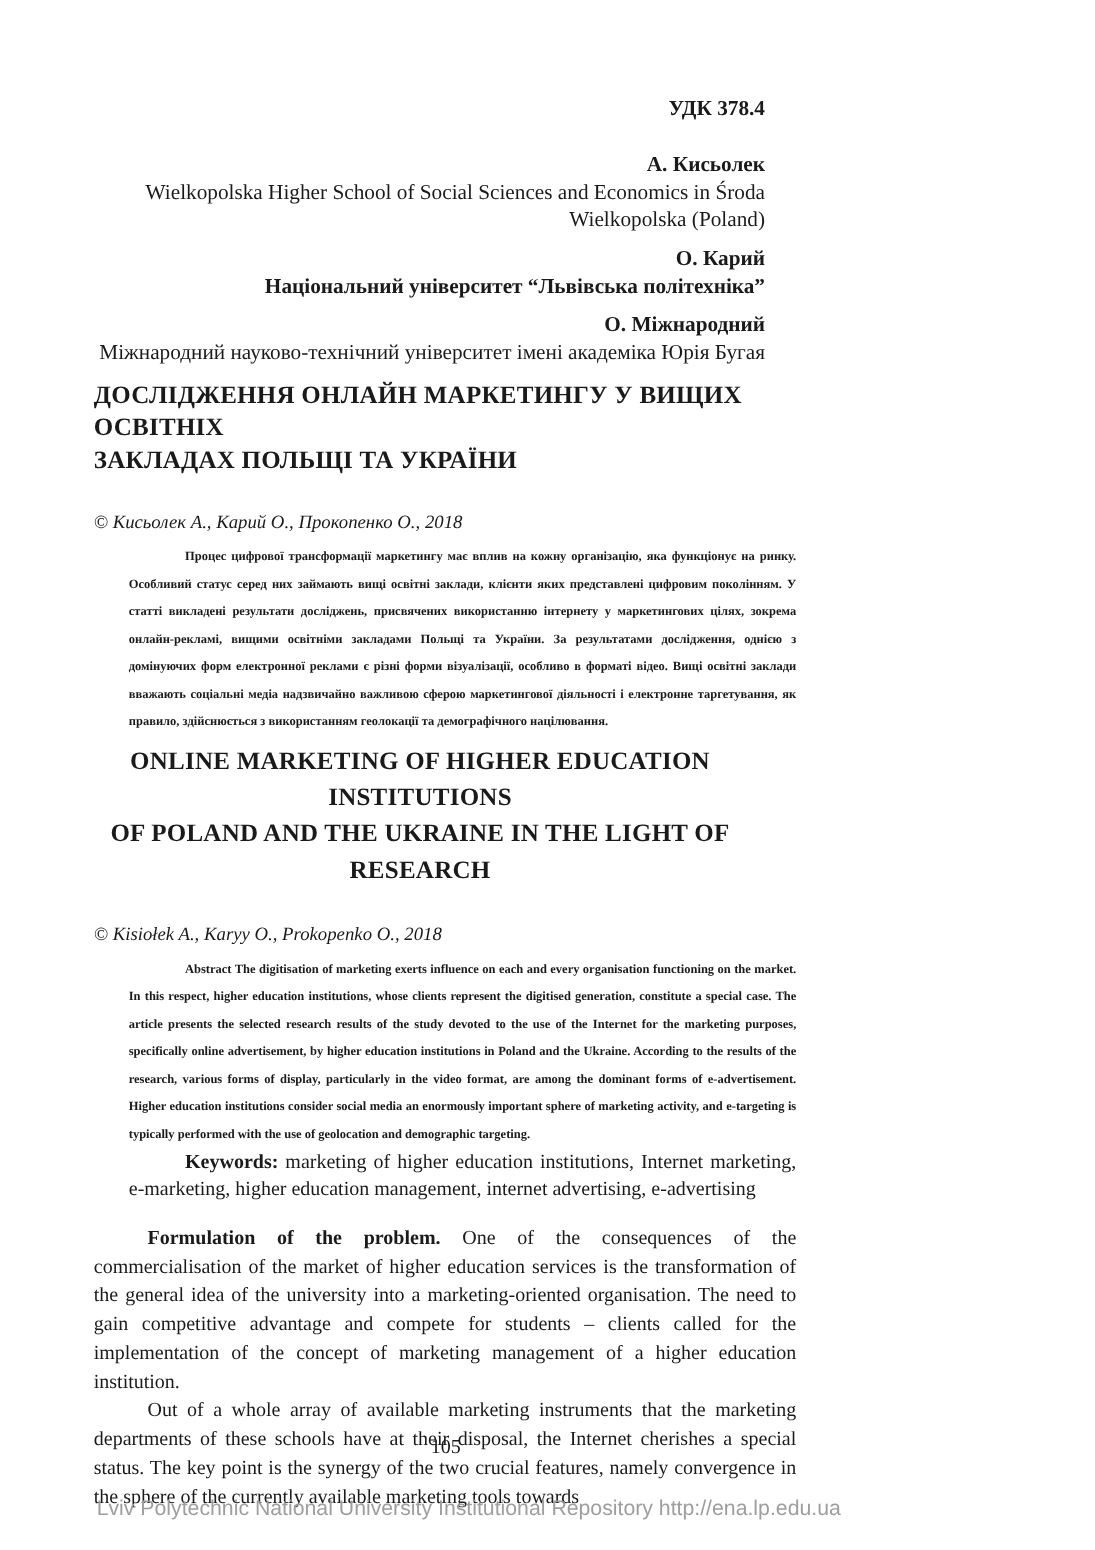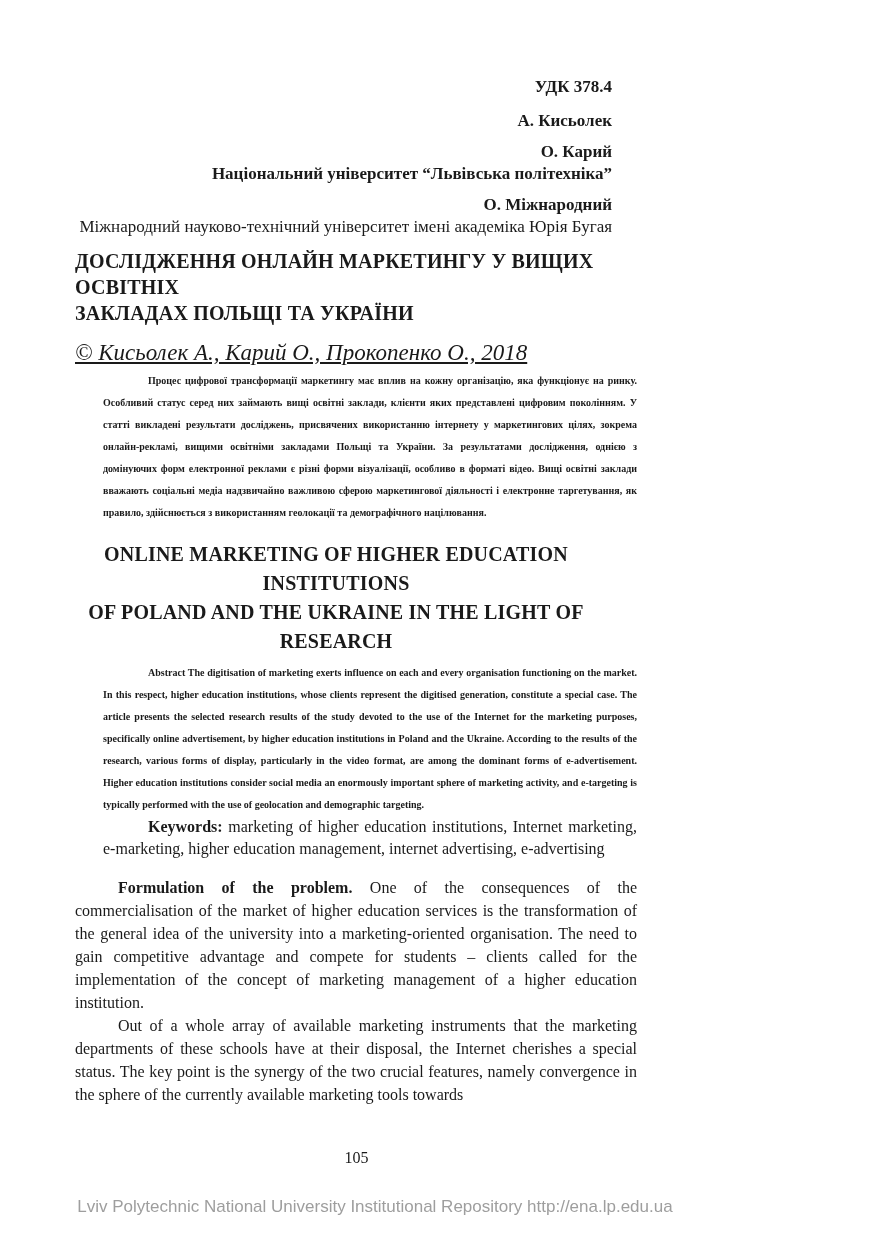--- a/index.html
+++ b/index.html
@@ -9,36 +9,36 @@
     background:#ffffff;
     font-family:"Liberation Serif","DejaVu Serif",serif;
     color:#1a1a1a;
     overflow:hidden;
     box-sizing:border-box;
   }
   .content{padding:76px 76px 0 75px;}
   
   .hdr-right{text-align:right;padding-right:25px;}
   .code-line{font-weight:bold;font-size:17px;line-height:22px;}
-  .authors{margin-top:12px;}
+  .authors{margin-top:23px;}
   .author-block{margin-bottom:9px;}
   .author-name{font-weight:bold;font-size:17px;line-height:22px;}
   .author-aff{font-size:17px;line-height:22px;}
   .author-aff.strong{font-weight:bold;}
   
   .title-ua{
     margin:10px 0 0 0;font-size:20px;line-height:26px;font-weight:bold;
     letter-spacing:.2px;
   }
   .title-en{
-    margin:16px 40px 0 0;font-size:20px;line-height:29px;font-weight:bold;
+    margin:6px 40px 0 0;font-size:20px;line-height:29px;font-weight:bold;
     text-align:center;letter-spacing:.2px;
   }
   .copyright{
-    margin-top:16px;font-style:italic;font-size:23px;line-height:22px;text-decoration:underline;
+    margin-top:26px;font-style:italic;font-size:15px;line-height:22px;
   }
   
   .abstract{
     margin:6px 0 0 28px;
     text-align:justify;text-justify:inter-word;
     font-weight:bold;font-size:10px;line-height:22px;
     text-indent:45px;
   }
   .keywords{
     margin:0 0 0 28px;
@@ -72,40 +72,42 @@
 <div class="page">
   <div class="content">
 
     <div class="hdr-right">
       <div class="code-line">УДК 378.4</div>
     </div>
 
     <div class="authors hdr-right">
       <div class="author-block">
         <div class="author-name">А. Кисьолек</div>
+        <div class="author-aff">Wielkopolska Higher School of Social Sciences and Economics in Środa Wielkopolska (Poland)</div>
       </div>
       <div class="author-block">
         <div class="author-name">О. Карий</div>
         <div class="author-aff strong">Національний університет “Львівська політехніка”</div>
       </div>
       <div class="author-block">
         <div class="author-name">О. Міжнародний</div>
         <div class="author-aff">Міжнародний науково-технічний університет імені академіка Юрія Бугая</div>
       </div>
     </div>
 
     <h1 class="title-ua"><span>ДОСЛІДЖЕННЯ ОНЛАЙН МАРКЕТИНГУ У ВИЩИХ ОСВІТНІХ</span><br><span>ЗАКЛАДАХ ПОЛЬЩІ ТА УКРАЇНИ</span></h1>
 
     <div class="copyright">© Кисьолек А., Карий О., Прокопенко О., 2018</div>
 
     <p class="abstract">Процес цифрової трансформації маркетингу має вплив на кожну організацію, яка функціонує на ринку. Особливий статус серед них займають вищі освітні заклади, клієнти яких представлені цифровим поколінням. У статті викладені результати досліджень, присвячених використанню інтернету у маркетингових цілях, зокрема онлайн-рекламі, вищими освітніми закладами Польщі та України. За результатами дослідження, однією з домінуючих форм електронної реклами є різні форми візуалізації, особливо в форматі відео. Вищі освітні заклади вважають соціальні медіа надзвичайно важливою сферою маркетингової діяльності і електронне таргетування, як правило, здійснюється з використанням геолокації та демографічного націлювання.</p>
 
 
     <h2 class="title-en"><span>ONLINE MARKETING OF HIGHER EDUCATION INSTITUTIONS</span><br><span>OF POLAND AND THE UKRAINE IN THE LIGHT OF RESEARCH</span></h2>
 
+    <div class="copyright">© Kisiołek A., Karyy O., Prokopenko O., 2018</div>
 
     <p class="abstract">Abstract The digitisation of marketing exerts influence on each and every organisation functioning on the market. In this respect, higher education institutions, whose clients represent the digitised generation, constitute a special case. The article presents the selected research results of the study devoted to the use of the Internet for the marketing purposes, specifically online advertisement, by higher education institutions in Poland and the Ukraine. According to the results of the research, various forms of display, particularly in the video format, are among the dominant forms of e-advertisement. Higher education institutions consider social media an enormously important sphere of marketing activity, and e-targeting is typically performed with the use of geolocation and demographic targeting.</p>
 
     <p class="keywords"><span class="kw-label">Keywords:</span> <span>marketing of higher education institutions, Internet marketing, e-marketing, higher education management, internet advertising, e-advertising</span></p>
 
     <div class="bodytext">
       <p class="para"><span class="runin">Formulation of the problem.</span> <span>One of the consequences of the commercialisation of the market of higher education services is the transformation of the general idea of the university into a marketing-oriented organisation.  The need to gain competitive advantage and compete for students – clients called for the implementation of the concept of marketing management of a higher education institution.</span></p>
       <p class="para">Out of a whole array of available marketing instruments that the marketing departments of these schools have at their disposal, the Internet cherishes a special status. The key point is the synergy of the two crucial features, namely convergence in the sphere of the currently available marketing tools towards</p>
     </div>
 

